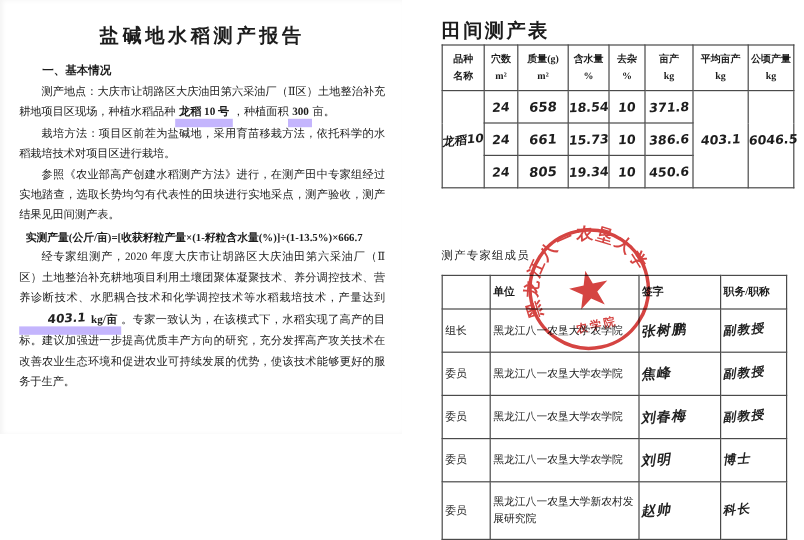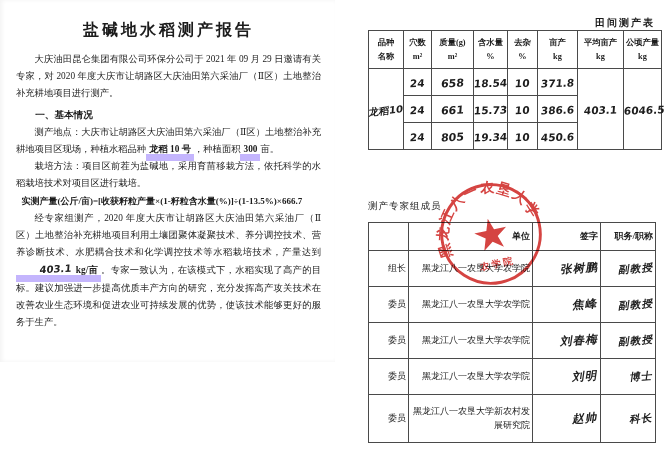--- a/index.html
+++ b/index.html
@@ -18,36 +18,36 @@
   }
   .para{font-size:9.3px;line-height:1.85;text-align:justify;text-indent:2em;margin:0;}
   .heading{font-size:9.6px;font-weight:bold;text-indent:2em;margin:3px 0 1px 0;line-height:1.8;}
   .formula{font-size:9.0px;font-weight:bold;text-indent:0.6em;line-height:1.9;margin:0;text-align:left;}
   .blank{font-weight:bold;border-bottom:7px solid #c4b5fd;padding:0 3px;}
   .hand-inline{
     font-family:"DejaVu Sans",sans-serif;font-size:10px;font-weight:bold;
     display:inline-block;transform:skewX(-8deg) rotate(-3deg);padding:0 2px;color:#222;
   }
   
-  .table-title{text-align:right;font-size:10px;font-weight:bold;letter-spacing:2px;margin:16px 0 0 0;}
+  .table-title{text-align:left;font-size:16px;font-weight:bold;letter-spacing:2px;margin:16px 0 0 0;}
   table{border-collapse:collapse;table-layout:fixed;}
   #field-table{width:285px;}
   #field-table th,#field-table td{border:1px solid #4a4a4a;text-align:center;vertical-align:middle;padding:0;}
   #field-table th{font-size:8.3px;font-weight:bold;height:37px;line-height:1.6;}
   #field-table td{height:26px;}
   .hand{
     font-family:"DejaVu Sans",sans-serif;font-size:10.5px;font-weight:bold;color:#1d1d1d;
     display:inline-block;transform:skewX(-7deg) rotate(-2deg);
   }
   .hand.big{font-size:11px;}
   .variety-hand{transform:skewX(-10deg) rotate(-6deg);font-size:10px;}
   #expert-section{margin-top:50px;position:relative;}
   #expert-heading{font-size:9.5px;font-weight:normal;letter-spacing:1px;margin-top:44px;}
   #expert-table{width:287px;margin-top:9px;}
-  #expert-table th,#expert-table td{border:1px solid #4a4a4a;text-align:right;vertical-align:middle;padding:0 2px;}
+  #expert-table th,#expert-table td{border:1px solid #4a4a4a;text-align:left;vertical-align:middle;padding:0 2px;}
   #expert-table th{font-size:9px;font-weight:bold;height:27px;}
   #expert-table td{font-size:9px;height:35px;line-height:1.5;}
   #expert-table td.role{width:38px;}
   #expert-table col.c-role{width:40px;}
   #expert-table col.c-unit{width:124px;}
   #expert-table col.c-sign{width:68px;}
   #expert-table col.c-title{width:55px;}
   .sig{
     font-family:"DejaVu Sans",sans-serif;font-size:11.5px;font-weight:bold;color:#222;
     display:inline-block;transform:skewX(-12deg) rotate(-4deg);letter-spacing:1px;
@@ -59,26 +59,26 @@
     pointer-events:none;opacity:0.88;transform:rotate(-12deg);
     mix-blend-mode:multiply;
   }
 </style>
 </head>
 <body>
 
 <div class="page" id="report-page">
   <div class="doc-title">盐碱地水稻测产报告</div>
 
-  <p class="para">大庆油田昆仑集团有限公司环保分公司于 2021 年 09 月 29 日邀请有关专家，对 2020 年度大庆市让胡路区大庆油田第六采油厂（Ⅱ区）土地整治补充耕地项目进行测产。</p>
 
   <p class="heading">一、基本情况</p>
   <p class="para"><span>测产地点：大庆市让胡路区大庆油田第六采油厂（Ⅱ区）土地整治补充耕地项目区现场，种植水稻品种</span><span class="blank">龙稻 10 号</span><span>，种植面积</span><span class="blank">300</span><span>亩。</span></p>
   <p class="para">栽培方法：项目区前茬为盐碱地，采用育苗移栽方法，依托科学的水稻栽培技术对项目区进行栽培。</p>
 
+  <p class="para">参照《农业部高产创建水稻测产方法》进行，在测产田中专家组经过实地踏查，选取长势均匀有代表性的田块进行实地采点，测产验收，测产结果见田间测产表。</p>
   <p class="formula">实测产量(公斤/亩)=[收获籽粒产量×(1-籽粒含水量(%)]÷(1-13.5%)×666.7</p>
 
   <p class="para"><span>经专家组测产，2020 年度大庆市让胡路区大庆油田第六采油厂（Ⅱ区）土地整治补充耕地项目利用土壤团聚体凝聚技术、养分调控技术、营养诊断技术、水肥耦合技术和化学调控技术等水稻栽培技术，产量达到</span><span class="blank"><span class="hand-inline">403.1</span>&nbsp;<span>kg/亩</span></span><span>。专家一致认为，在该模式下，水稻实现了高产的目标。建议加强进一步提高优质丰产方向的研究，充分发挥高产攻关技术在改善农业生态环境和促进农业可持续发展的优势，使该技术能够更好的服务于生产。</span></p>
 </div>
 
 <div class="page" id="tables-page">
 
   <div class="table-title">田间测产表</div>
 
   <table id="field-table">

